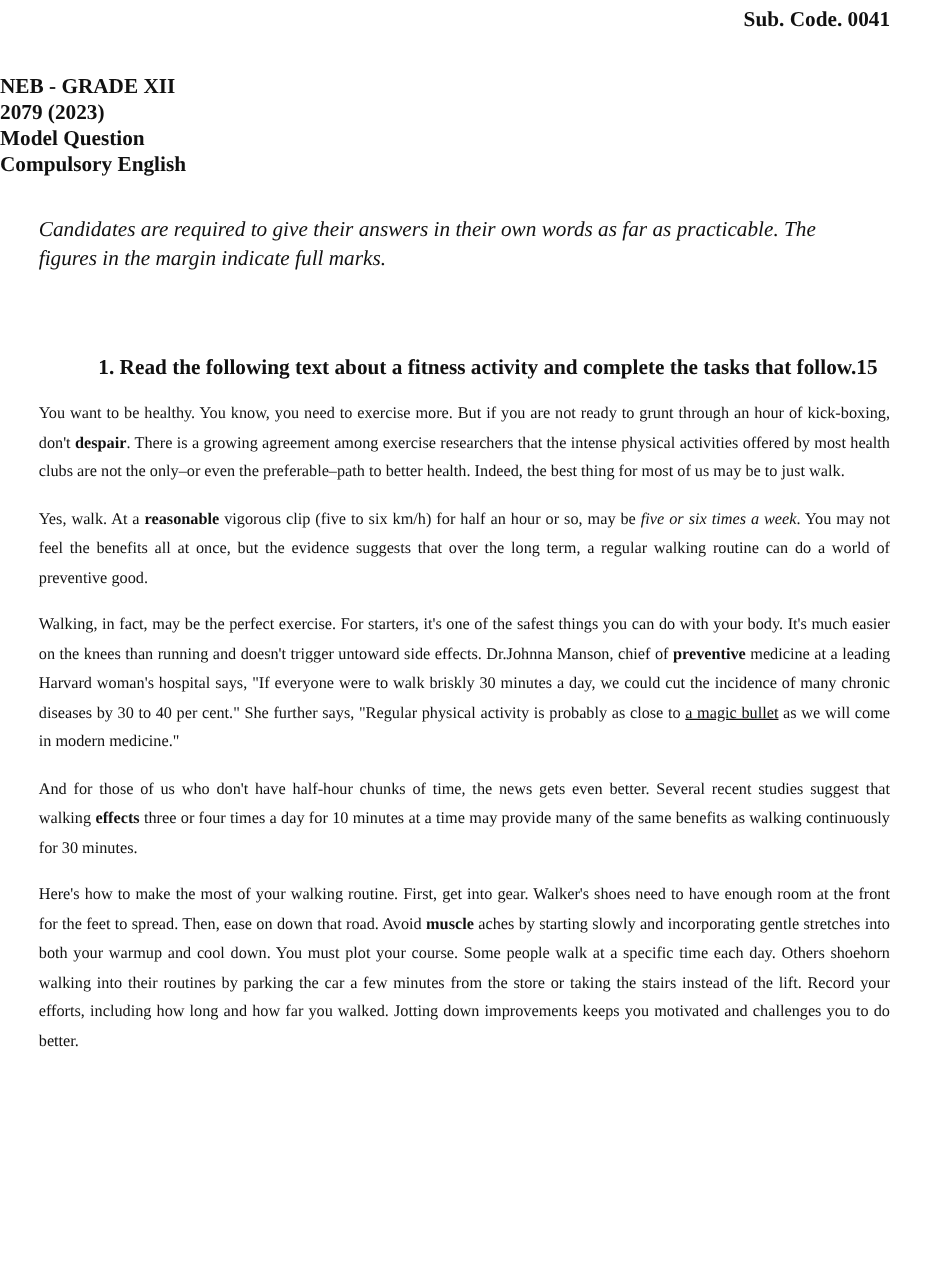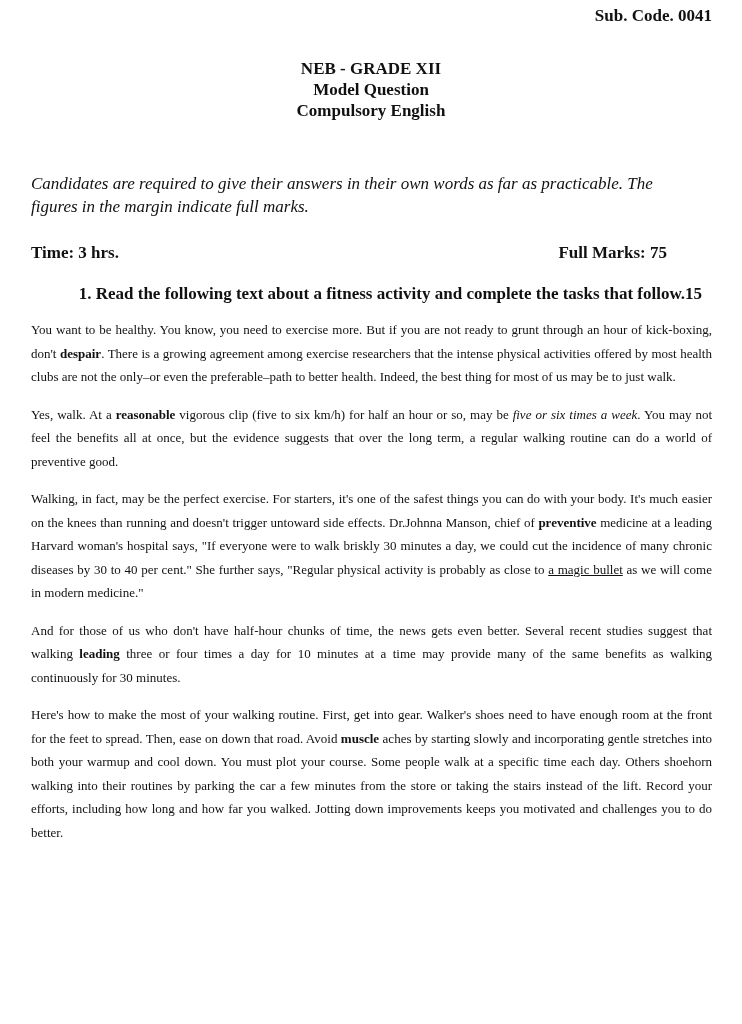--- a/index.html
+++ b/index.html
@@ -1,52 +1,49 @@
 <!DOCTYPE html>
 <html><head>
 <meta charset="utf-8">
 <style>
   html, body { margin:0; padding:0; background:#ffffff; }
   body { width:742px; height:1024px; overflow:hidden; font-family:"Liberation Serif", serif; color:#111; }
   .page { position:relative; width:742px; height:844px; }
   .subcode { position:absolute; right:30px; top:6px; font-weight:bold; font-size:17px; }
-  .header { position:absolute; left:0; right:0; top:58px; text-align:center; font-weight:bold; font-size:17px; line-height:21px; }
+  .header { position:absolute; left:0; right:0; top:58px; text-align:left; font-weight:bold; font-size:17px; line-height:21px; }
   .instr { position:absolute; left:31px; right:40px; top:172px; font-style:italic; font-size:17px; line-height:23px; }
   .meta { position:absolute; left:31px; right:75px; top:243px; display:flex; justify-content:space-between; font-weight:bold; font-size:17px; }
   .question { position:absolute; left:31px; right:40px; top:284px; display:flex; justify-content:flex-end; font-weight:bold; font-size:17px; }
   .passage { position:absolute; left:31px; right:30px; top:318px; font-size:13px; line-height:23.5px; text-align:justify; }
   .passage p { margin:0 0 14px 0; }
   .passage b { font-weight:bold; }
   .passage i { font-style:italic; }
   .passage u { text-decoration:underline; }
 </style>
 </head>
 <body>
 
 <div class="page">
   <div class="subcode">Sub. Code. 0041</div>
 
   <div class="header">
     <div>NEB - GRADE XII</div>
+    <div>2079 (2023)</div>
     <div>Model Question</div>
     <div>Compulsory English</div>
   </div>
 
   <div class="instr">Candidates are required to give their answers in their own words as far as practicable. The figures in the margin indicate full marks.</div>
 
-  <div class="meta">
-    <span>Time: 3 hrs.</span>
-    <span>Full Marks: 75</span>
-  </div>
 
   <div class="question">
     <span>1. Read the following text about a fitness activity and complete the tasks that follow.</span>
     <span>15</span>
   </div>
 
   <div class="passage">
     <p><span>You want to be healthy. You know, you need to exercise more. But if you are not ready to grunt through an hour of kick-boxing, don't </span><b>despair</b><span>. There is a growing agreement among exercise researchers that the intense physical activities offered by most health clubs are not the only–or even the preferable–path to better health. Indeed, the best thing for most of us may be to just walk.</span></p>
     <p><span>Yes, walk. At a </span><b>reasonable</b><span> vigorous clip (five to six km/h) for half an hour or so, may be </span><i>five or six times a week</i><span>. You may not feel the benefits all at once, but the evidence suggests that over the long term, a regular walking routine can do a world of preventive good.</span></p>
     <p><span>Walking, in fact, may be the perfect exercise. For starters, it's one of the safest things you can do with your body. It's much easier on the knees than running and doesn't trigger untoward side effects. Dr.Johnna Manson, chief of </span><b>preventive</b><span> medicine at a leading Harvard woman's hospital says, "If everyone were to walk briskly 30 minutes a day, we could cut the incidence of many chronic diseases by 30 to 40 per cent." She further says, "Regular physical activity is probably as close to </span><u>a magic bullet</u><span> as we will come in modern medicine."</span></p>
-    <p><span>And for those of us who don't have half-hour chunks of time, the news gets even better. Several recent studies suggest that walking </span><b>leading</b><span> three or four times a day for 10 minutes at a time may provide many of the same benefits as walking continuously for 30 minutes.</span></p>
+    <p><span>And for those of us who don't have half-hour chunks of time, the news gets even better. Several recent studies suggest that walking </span><b>effects</b><span> three or four times a day for 10 minutes at a time may provide many of the same benefits as walking continuously for 30 minutes.</span></p>
     <p><span>Here's how to make the most of your walking routine. First, get into gear. Walker's shoes need to have enough room at the front for the feet to spread. Then, ease on down that road. Avoid </span><b>muscle</b><span> aches by starting slowly and incorporating gentle stretches into both your warmup and cool down. You must plot your course. Some people walk at a specific time each day. Others shoehorn walking into their routines by parking the car a few minutes from the store or taking the stairs instead of the lift. Record your efforts, including how long and how far you walked. Jotting down improvements keeps you motivated and challenges you to do better.</span></p>
   </div>
 </div>
 
 </body></html>

